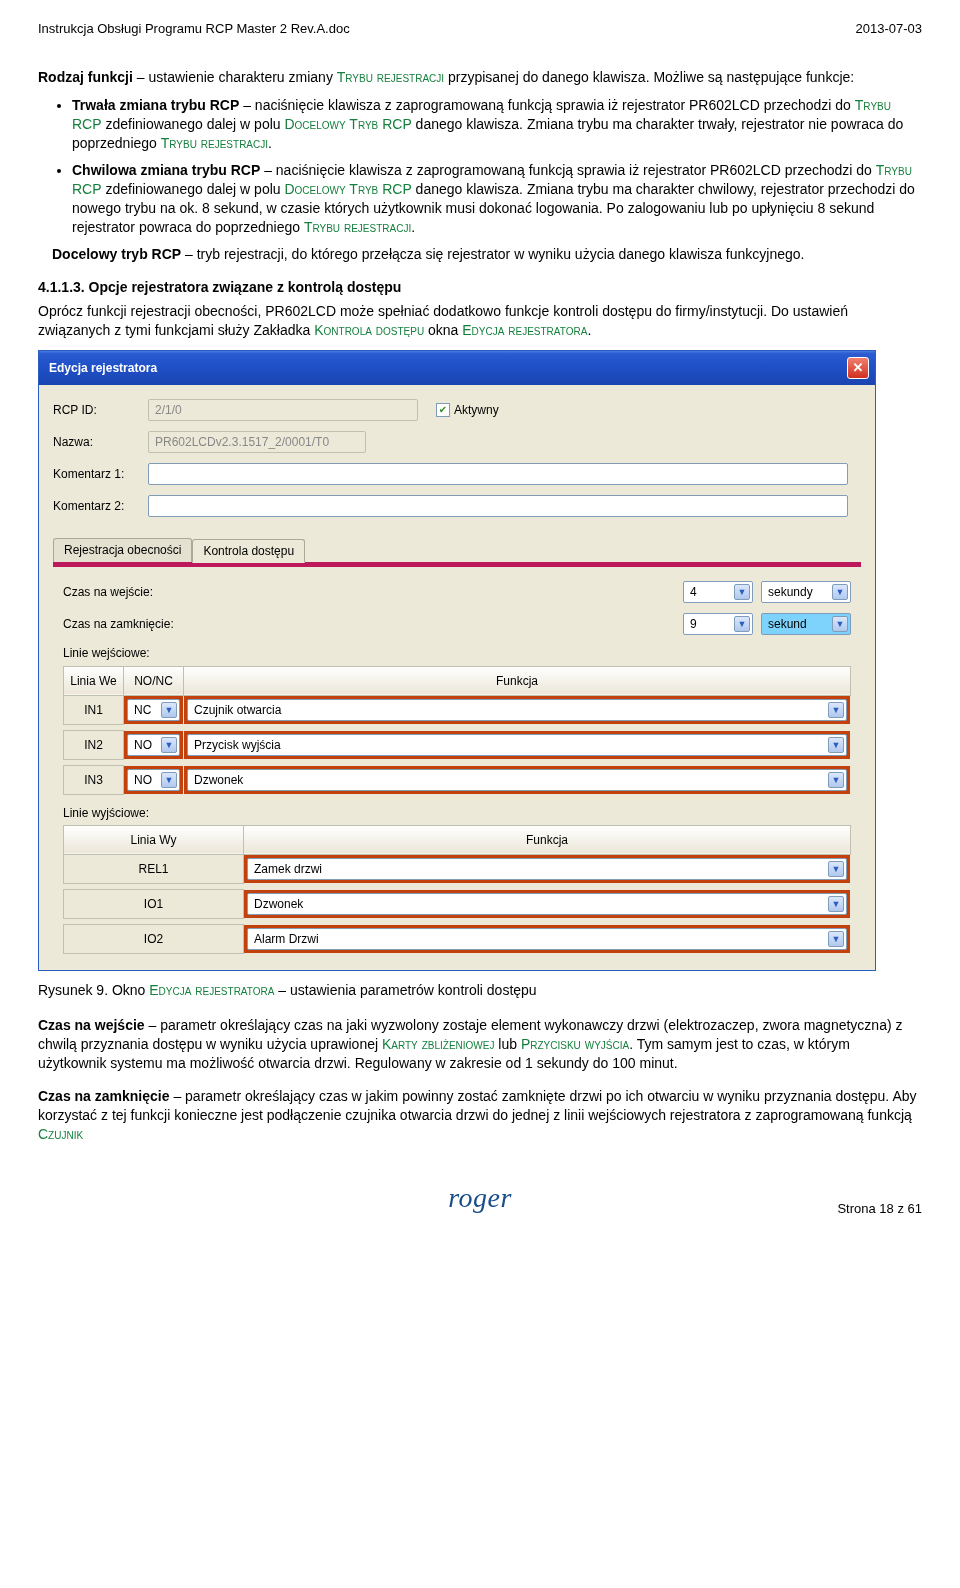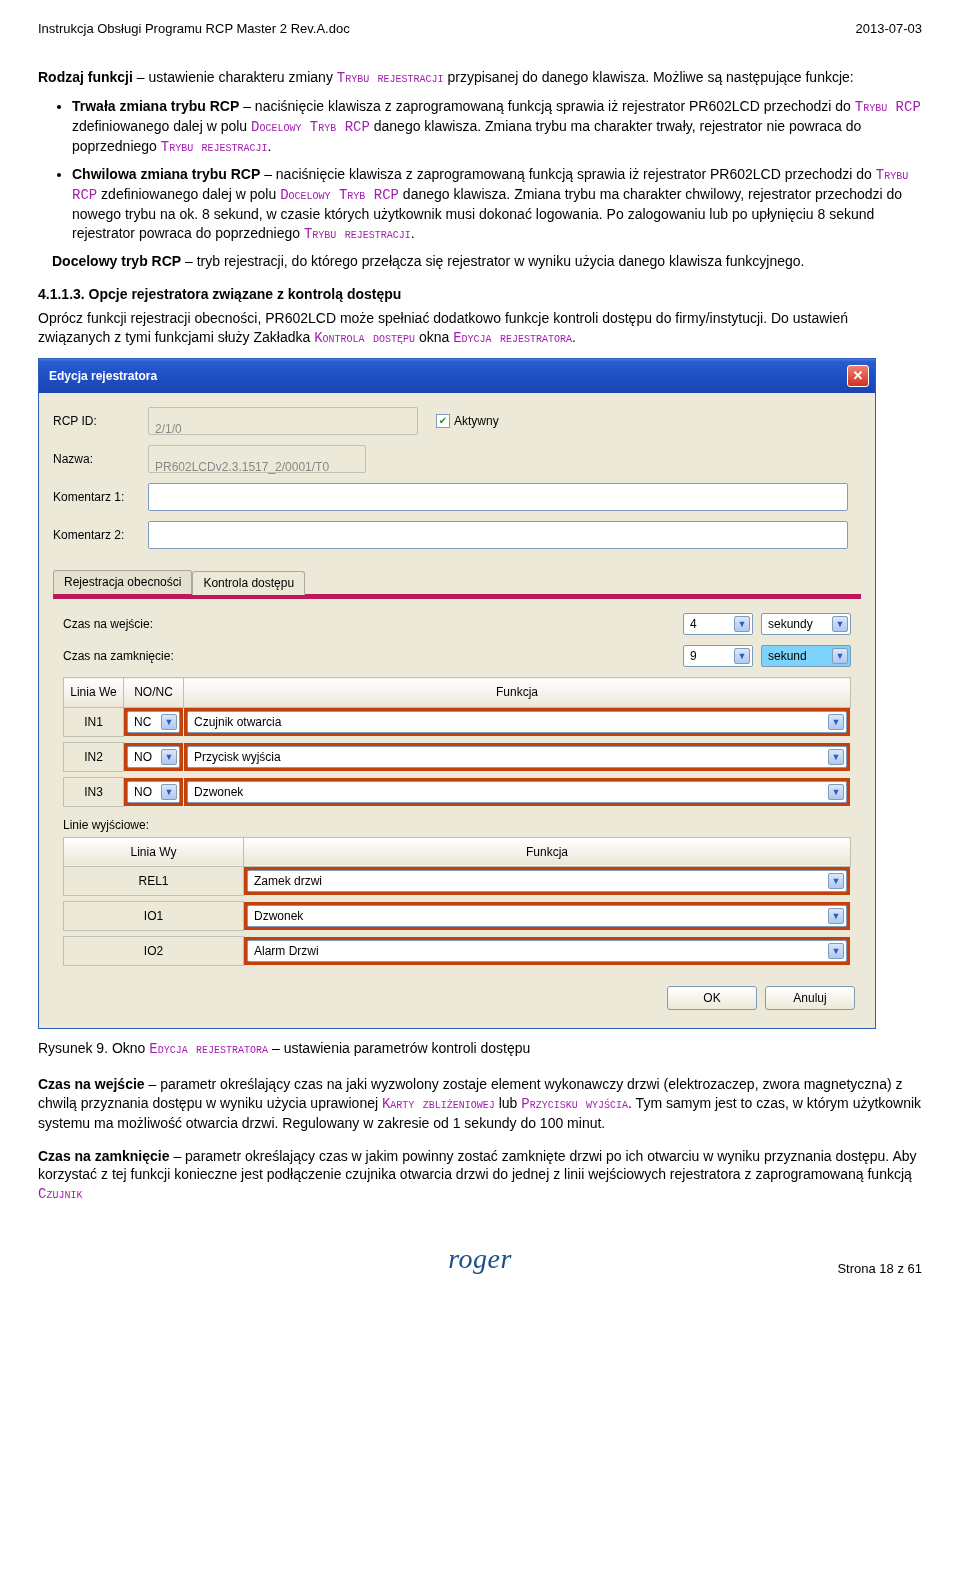--- a/index.html
+++ b/index.html
@@ -7,21 +7,21 @@
     margin: 0;
     font-family: Verdana, Arial, sans-serif;
     font-size: 14px;
     color: #000;
     background: #fff;
     width: 960px;
     padding: 20px 38px 20px 38px;
     line-height: 1.35;
   }
   .header-row { display: flex; justify-content: space-between; font-size: 13px; margin-bottom: 30px; }
-  .smallcaps { font-variant: small-caps; color: #a21caf; font-family: Liberation Mono, monospace; }
+  .smallcaps { font-variant: small-caps; color: #15803d; }
   p { margin: 4px 0; }
   .para { margin: 6px 0 10px 0; }
   ul.bullets { margin: 6px 0 6px 0; padding-left: 34px; }
   ul.bullets li { margin-bottom: 8px; }
   .bold { font-weight: bold; }
   .section-h { font-weight: bold; margin-top: 14px; }
   .win {
     border: 1px solid #2a5fc0;
     background: #ece9d8;
     margin-top: 4px;
@@ -50,21 +50,21 @@
     display: flex; align-items: center; justify-content: center;
     font-size: 13px;
   }
   .form-body { padding: 14px 14px 6px 14px; }
   .form-row { display: flex; align-items: center; margin-bottom: 10px; }
   .form-row .lbl { width: 95px; text-align: left; padding-right: 8px; color: #000; }
   .inp {
     background: #fff;
     border: 1px solid #7f9db9;
     border-radius: 2px;
-    padding: 13px 6px;
+    padding: 2px 6px;
     height: 22px;
     font-size: 12px;
     font-family: Tahoma, Arial, sans-serif;
   }
   .inp.ro { background: #ece9d8; color: #888; border: 1px solid #c0c0b0; }
   .chk { width: 14px; height: 14px; border: 1px solid #7f9db9; background: #fff; display: inline-flex; align-items:center; justify-content:center; font-size:10px; color:#2a8f2a; margin-right:4px; vertical-align:middle;}
   .right-area { margin-left: 18px; display: flex; align-items: center; }
   .btn {
     background: linear-gradient(to bottom, #fff, #ece9d8);
     border: 1px solid #7f9db9;
@@ -212,20 +212,21 @@
             <span>9</span>
             <span class="arrow">▼</span>
           </div>
         <div style="width:8px;"></div>
         <div class="sel" style="width:90px; background:#7dd3fc;">
             <span>sekund</span>
             <span class="arrow">▼</span>
           </div>
       </div>
 
+      <div class="fieldset-label">Linie wejściowe:</div>
       <table class="tbl">
         <tbody>
             <tr>
           <th style="width:60px;">Linia We</th>
           <th style="width:60px;">NO/NC</th>
           <th>Funkcja</th>
         </tr>
         <tr>
           <td class="cell-lbl">IN1</td>
           <td>
@@ -317,24 +318,20 @@
                 <div class="sel">
                   <span>Alarm Drzwi</span>
                   <span class="arrow">▼</span>
                 </div>
               </td>
         </tr>
       </tbody>
         </table>
     </div>
 
-    <div class="btn-row">
-      <button class="btn" style="width:90px;">OK</button>
-      <button class="btn" style="width:90px;">Anuluj</button>
-    </div>
   </div>
 </div>
 
 <p class="para" style="margin-top:10px;">
   <span>Rysunek 9. Okno </span><span class="smallcaps">Edycja rejestratora</span><span> – ustawienia parametrów kontroli dostępu</span>
 </p>
 
 <p class="para" style="margin-top:16px;">
   <span class="bold">Czas na wejście</span><span> – parametr określający czas na jaki wyzwolony zostaje element wykonawczy drzwi (elektrozaczep, zwora magnetyczna) z chwilą przyznania dostępu w wyniku użycia uprawionej </span><span class="smallcaps">Karty zbliżeniowej</span><span> lub </span><span class="smallcaps">Przycisku wyjścia</span><span>. Tym samym jest to czas, w którym użytkownik systemu ma możliwość otwarcia drzwi. Regulowany w zakresie od 1 sekundy do 100 minut.</span>
 </p>

